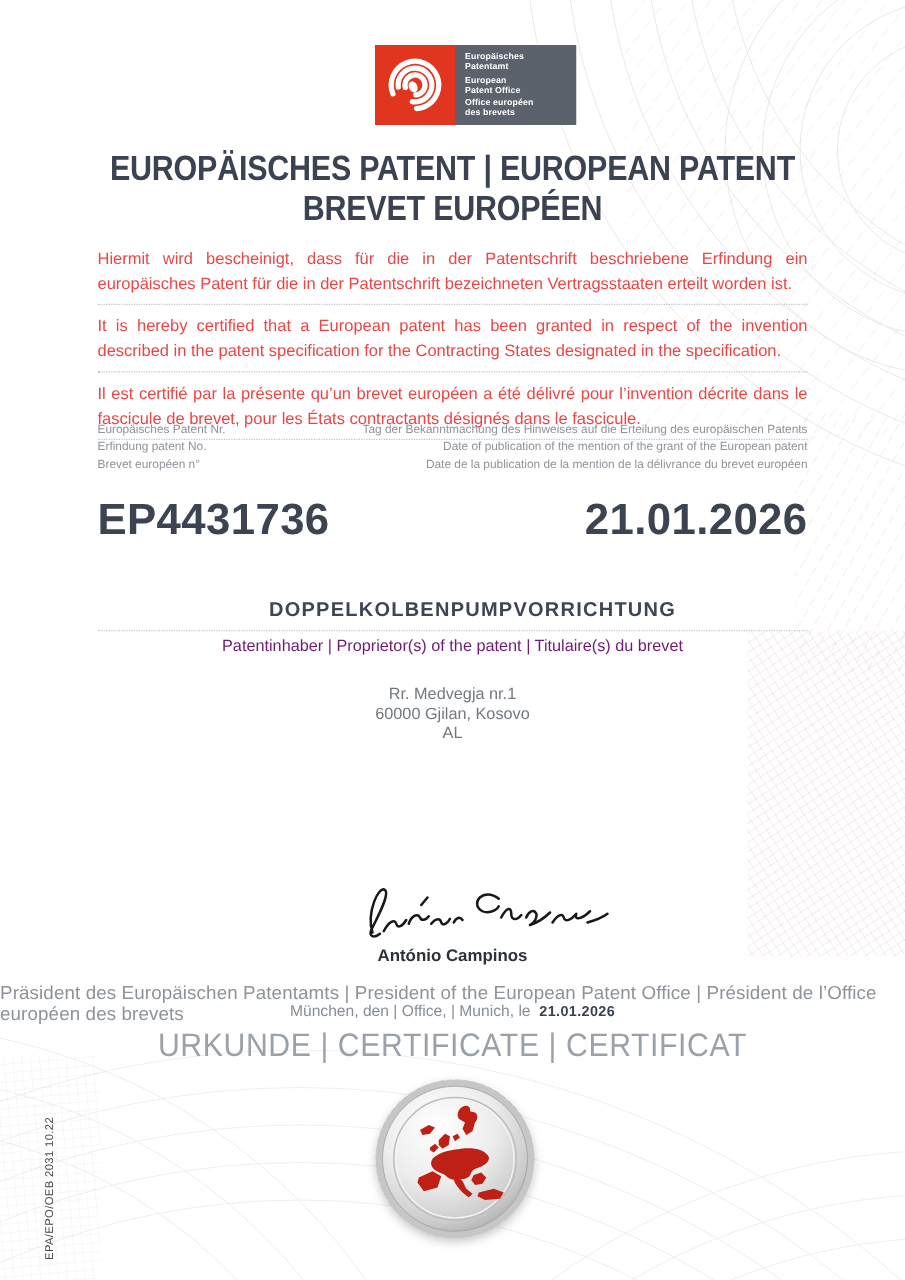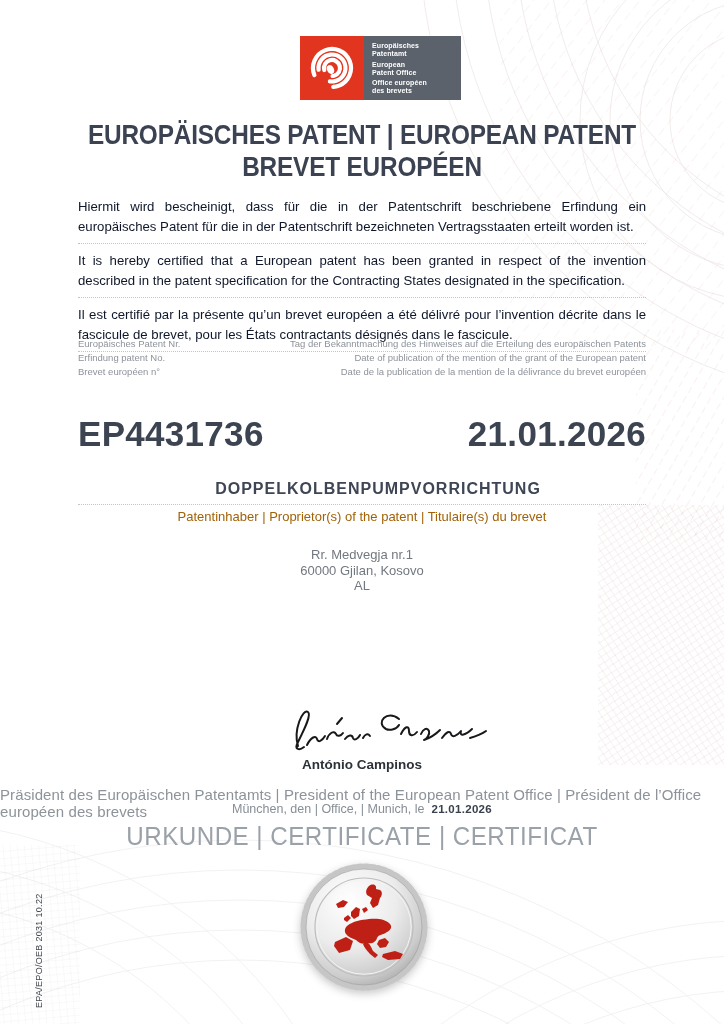--- a/index.html
+++ b/index.html
@@ -16,37 +16,37 @@
   .logo-red{width:64px;height:64px;background:#e23520;display:flex;align-items:center;justify-content:center;}
   .logo-panel{width:97px;height:64px;background:#5b626c;box-sizing:border-box;padding:6px 0 5px 8px;
     display:flex;flex-direction:column;justify-content:space-between;}
   .org-name{color:#ffffff;font-size:7px;line-height:8px;font-weight:bold;white-space:pre-line;letter-spacing:0.1px;}
 
   
   .title-wrap{left:0;top:119px;width:724px;text-align:center;color:#3b4251;}
   .title-line{font-size:28px;font-weight:bold;line-height:32px;letter-spacing:-0.2px;transform:scaleX(0.87);}
 
   
-  .paras{left:78px;top:197px;width:568px;color:#0f172a;font-size:13.2px;line-height:19.5px;text-align:justify;}
+  .paras{left:78px;top:197px;width:568px;color:#ef4444;font-size:13.2px;line-height:19.5px;text-align:justify;}
   .paras p{margin:0;}
   .dotted{border:none;border-top:1px dotted #bcc6cf;margin:7px 0;}
   .dotted-line{border-top:1px dotted #bcc6cf;height:0;}
 
   
   .labels-row{left:78px;top:337px;width:568px;display:flex;justify-content:space-between;color:#8d939a;font-size:9.5px;line-height:14px;}
   .labels-right{text-align:right;}
 
   
   .values-row{left:78px;top:396px;width:568px;display:flex;justify-content:space-between;
-    color:#3d4451;font-size:35px;font-weight:bold;letter-spacing:0.3px;margin-top:18px;}
+    color:#3d4451;font-size:35px;font-weight:bold;letter-spacing:0.3px;}
 
   
   .invention-title{left:16px;top:480px;width:724px;text-align:center;color:#3e4554;font-size:16px;font-weight:bold;letter-spacing:1px;}
   .sep-invention{left:78px;top:504px;width:568px;}
-  .proprietor-heading{left:0;top:509px;width:724px;text-align:center;color:#a16207;font-size:13px;}
+  .proprietor-heading{left:0;top:509px;width:724px;text-align:center;color:#701a75;font-size:13px;}
   .proprietor{left:0;top:547px;width:724px;text-align:center;color:#72787f;font-size:13px;line-height:15.5px;}
   .proprietor .pname{color:#595f66;font-weight:bold;font-size:13.5px;}
 
   
   .sig{left:50%;top:698px;margin-left:-120px;}
   .sig-name{left:0;top:757px;width:724px;text-align:center;color:#2d3239;font-size:13.5px;font-weight:600;}
   .sig-title{left:0;top:786px;width:724px;text-align:left;color:#8d939a;font-size:15px;letter-spacing:0.1px;}
   .dateline{left:0;top:802px;width:724px;text-align:center;color:#878e96;font-size:12.5px;}
   .dateline b{color:#3a414e;font-size:11.5px;margin-left:7px;letter-spacing:0.3px;}
 

